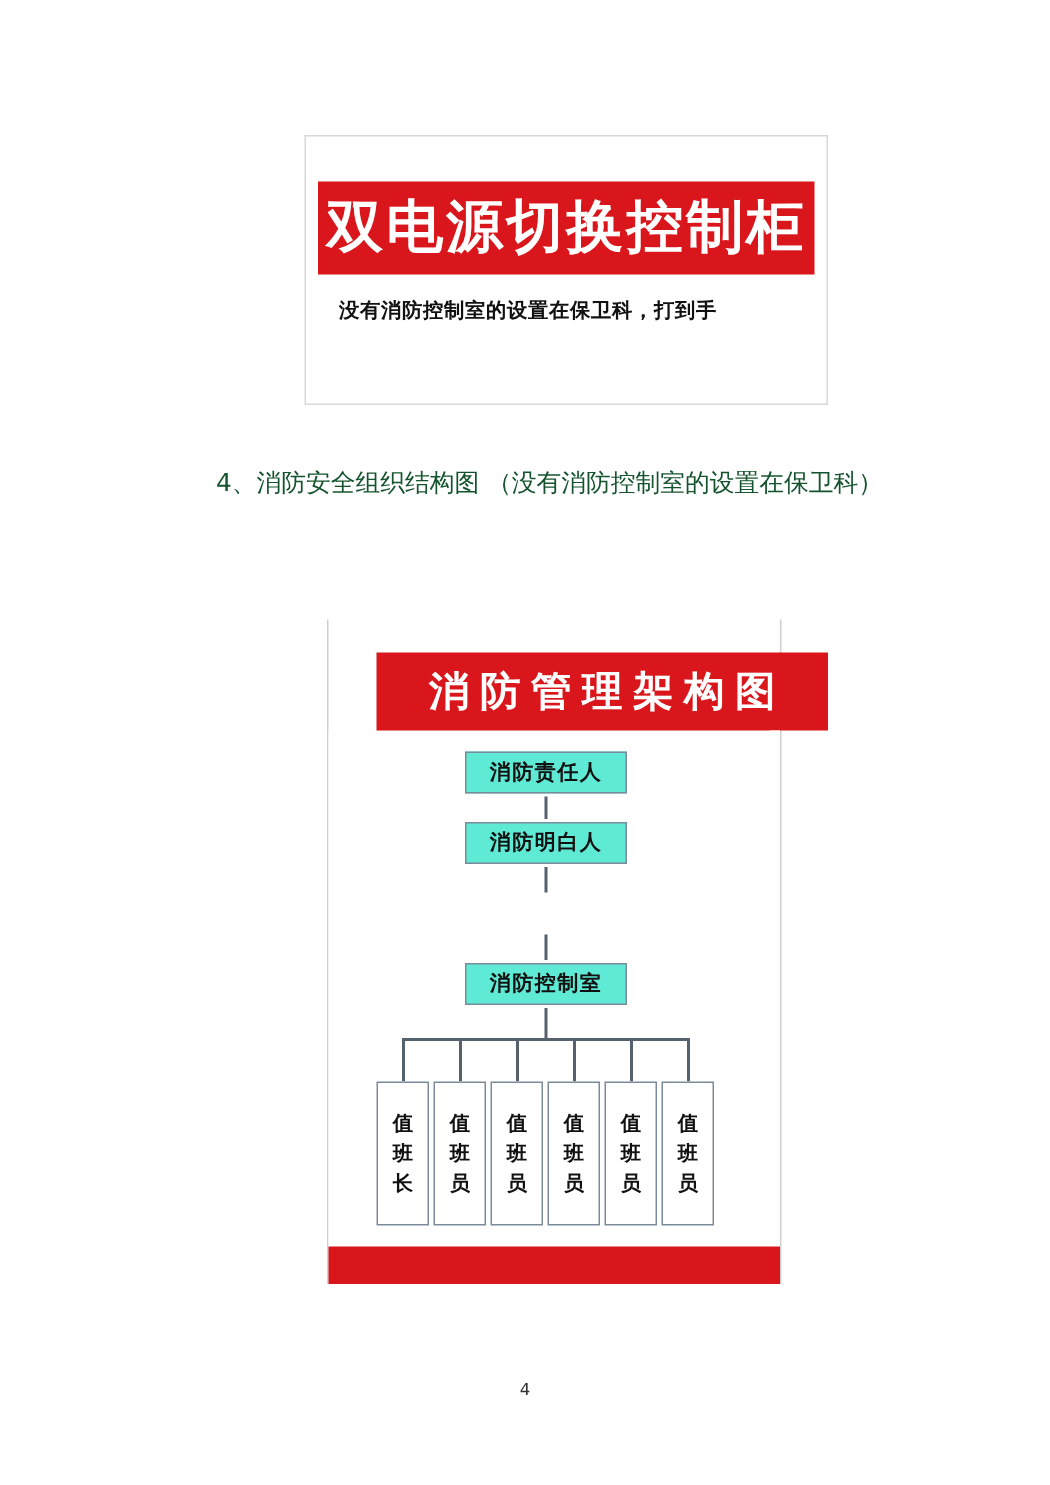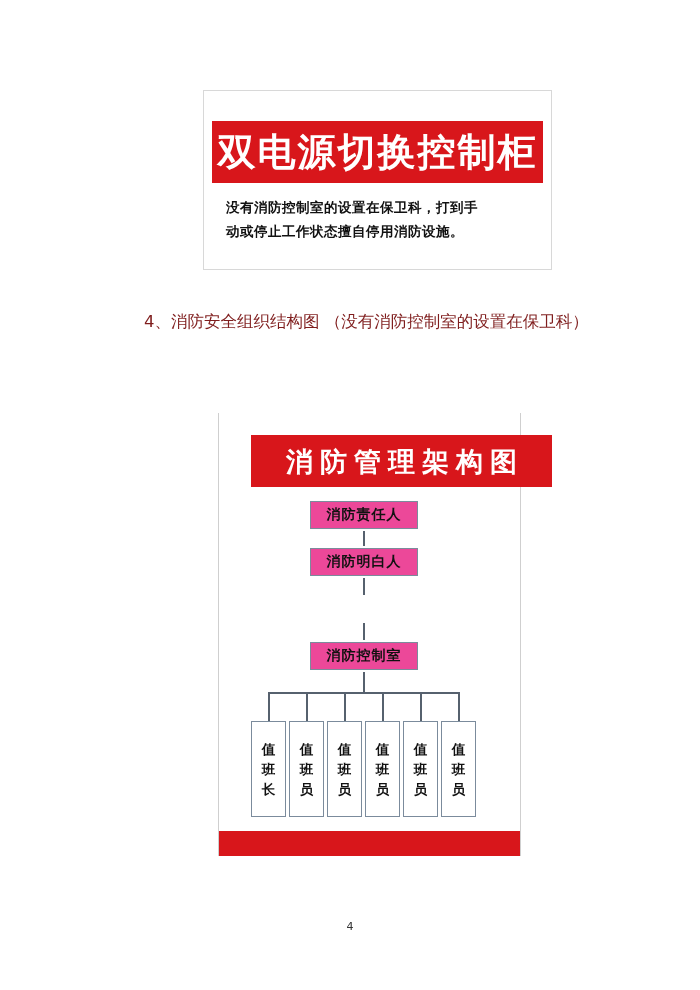--- a/index.html
+++ b/index.html
@@ -74,21 +74,21 @@
   }
 
   
   .para {
     position: absolute;
     left: 144px;
     top: 305px;
     width: 470px;
     font-size: 16.5px;
     line-height: 2.05;
-    color: #7f1d1d;
+    color: #14532d;
     font-family: "DejaVu Sans", "Liberation Sans", sans-serif;
   }
 
   
   .sign2 {
     position: absolute;
     left: 218px;
     top: 413px;
     width: 303px;
     height: 443px;
@@ -141,21 +141,21 @@
     position: absolute;
     left: 0;
     top: 74px;
     right: 0;
     bottom: 25px;
   }
 
   .node {
     position: absolute;
     border: 1px solid #7b8b9c;
-    background: #ec4899;
+    background: #5eead4;
     box-sizing: border-box;
     display: flex;
     align-items: center;
     justify-content: center;
     font-size: 14px;
     font-weight: bold;
     color: #111;
     letter-spacing: 1px;
     font-family: "DejaVu Sans", "Liberation Sans", sans-serif;
     box-shadow: 0 0 0 2px #ffffff;
@@ -211,21 +211,20 @@
 
 <div class="page">
 
   <div class="sign1">
     <div class="sign1-inner">
       <div class="sign1-band">
         <div class="sign1-band-text">双电源切换控制柜</div>
       </div>
       <div class="sign1-body">
         <div>没有消防控制室的设置在保卫科，打到手</div>
-        <div>动或停止工作状态擅自停用消防设施。</div>
       </div>
     </div>
   </div>
 
   <div class="para">4、消防安全组织结构图 （没有消防控制室的设置在保卫科）</div>
 
   <div class="sign2">
     <div class="sign2-topband">
       <div class="sign2-topband-text">消防管理架构图</div>
     </div>

